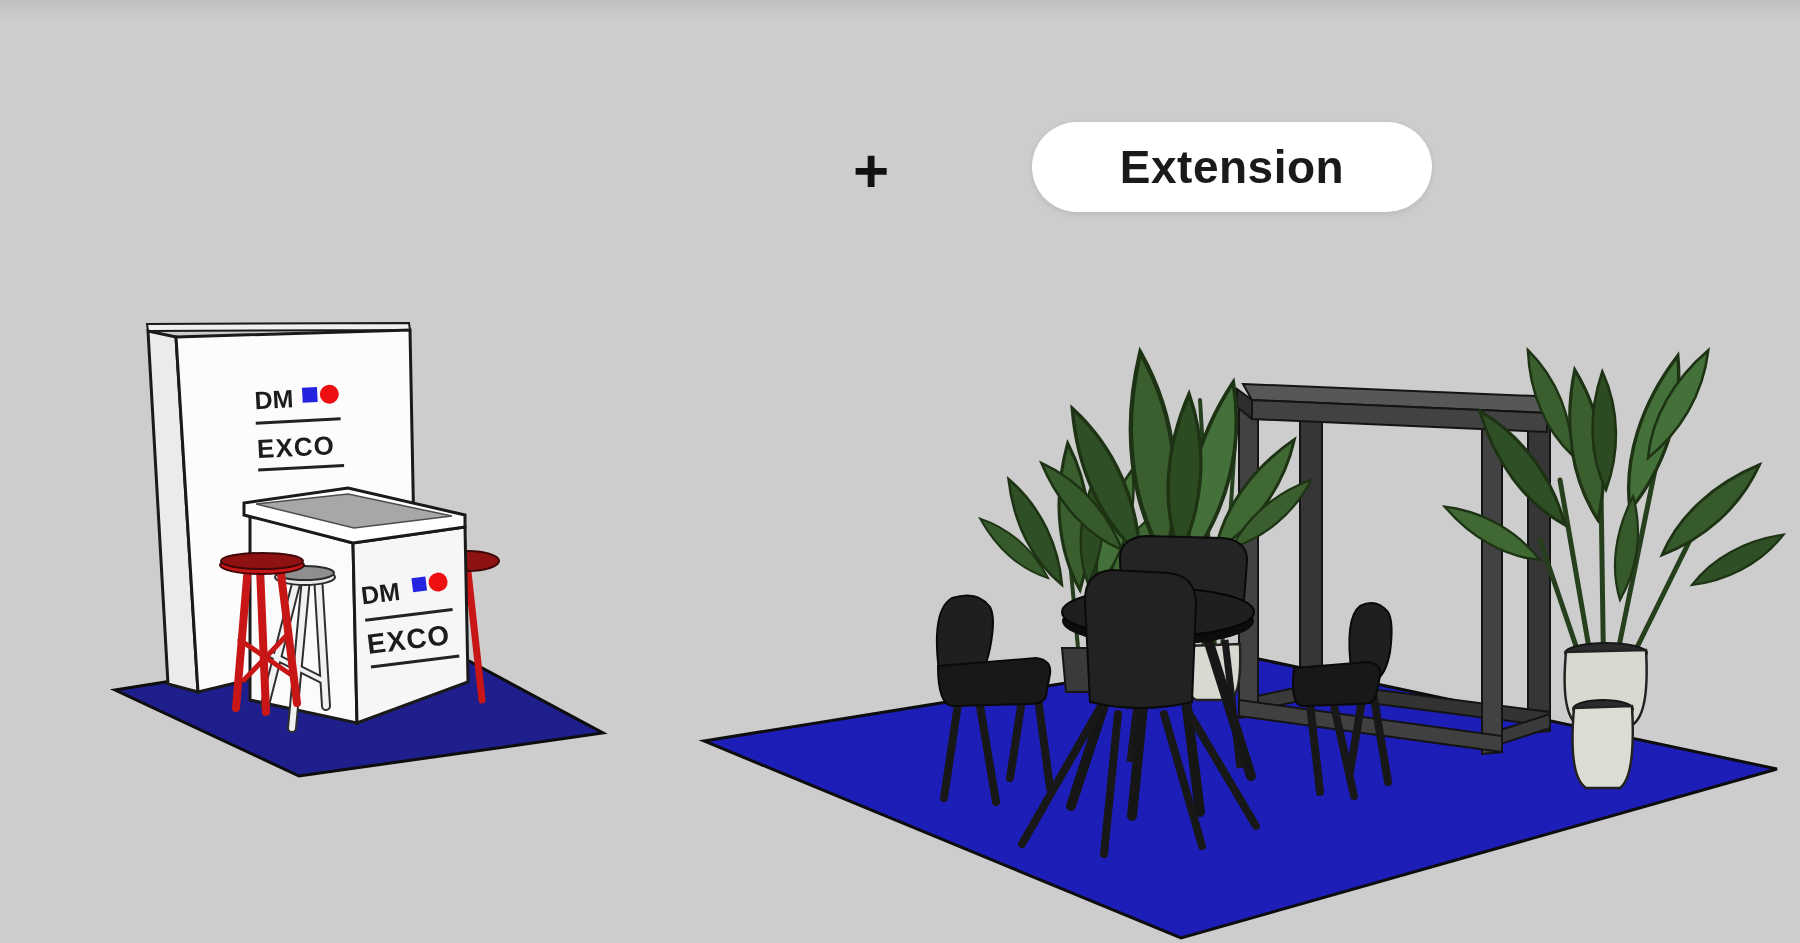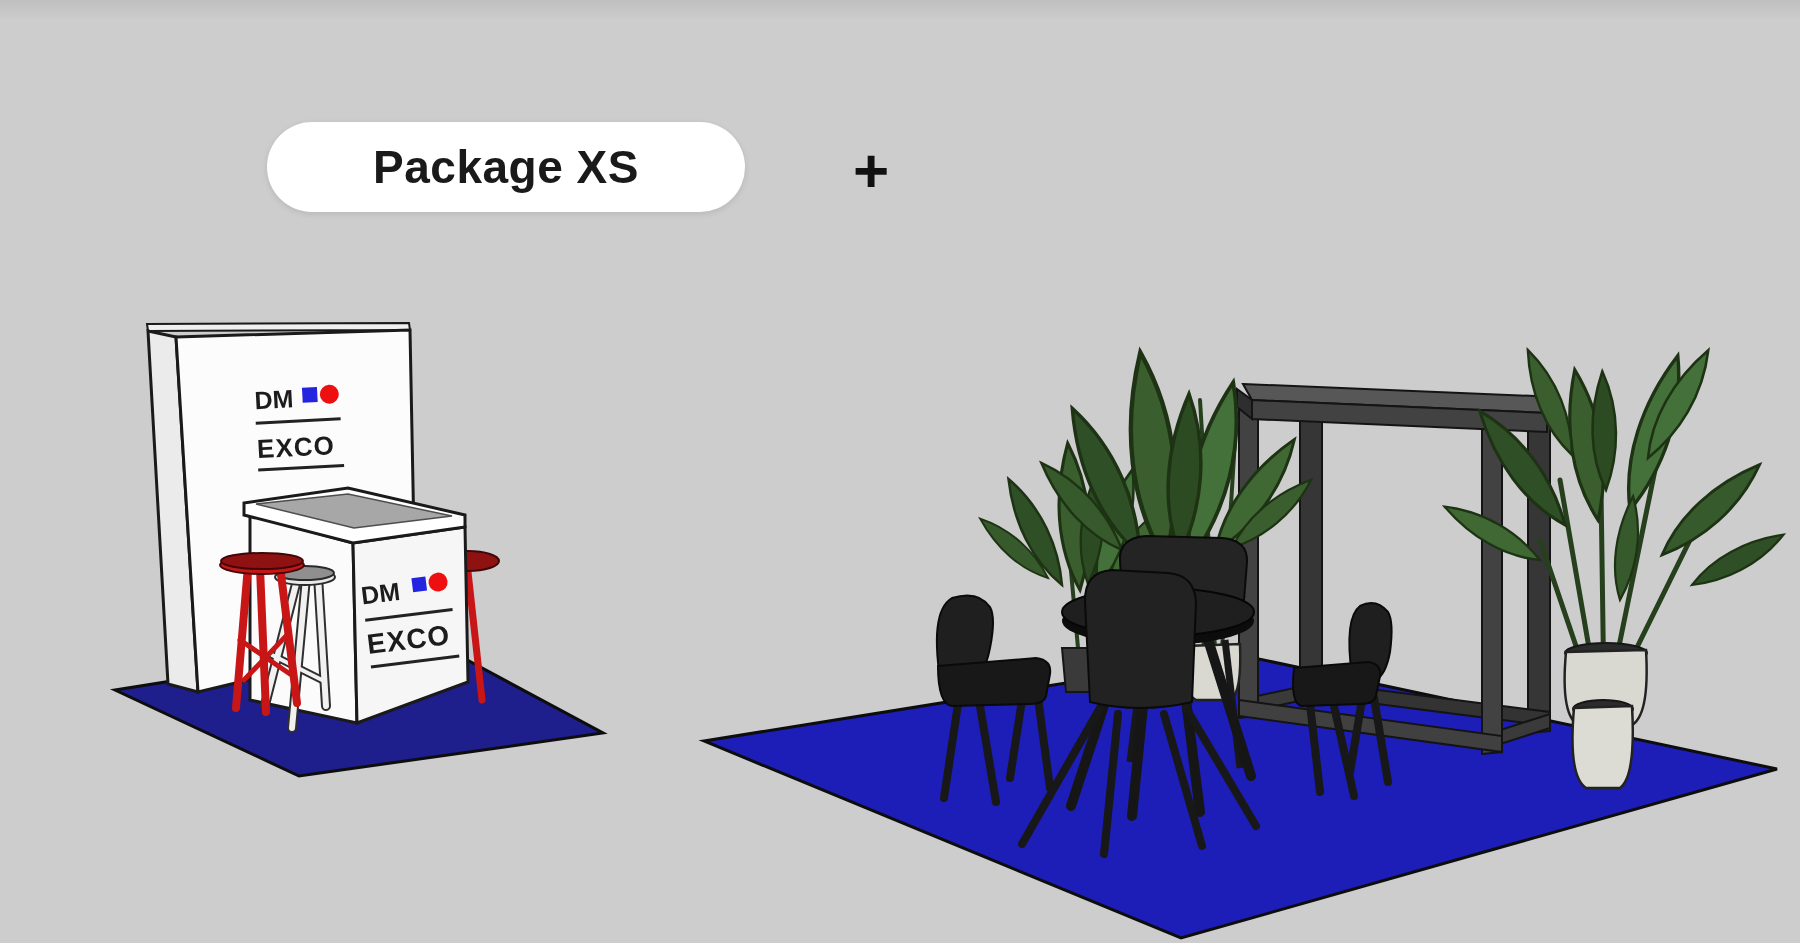--- a/index.html
+++ b/index.html
@@ -18,24 +18,24 @@
         font-size:62px;font-weight:600;color:#111;}
   svg{position:absolute;left:0;top:0;}
   svg text{font-family:"Liberation Sans",sans-serif;font-weight:bold;fill:#1c1c1c;}
 </style>
 </head>
 <body>
 
 <div class="stage">
   <div class="top-shade"></div>
 
-  <div class="pill pill-package">
-    <span>Package XS</span>
+  <div class="plus">+</div>
+  <div class="pill pill-extension">
+    <span>Extension</span>
   </div>
-  <div class="plus">+</div>
 
   <svg width="1800" height="943" viewBox="0 0 1800 943">
     <defs>
       <path id="leaf-shape" d="M0 0 C 12 -28 15 -62 2 -95 C -11 -62 -12 -28 0 0 Z"></path>
     </defs>
 
     <g>
       <polygon points="115,690 430,640 603,733 299,776" stroke="#0d0d0d" stroke-width="3" fill="#1e1e8c"></polygon>
 
       <g>

